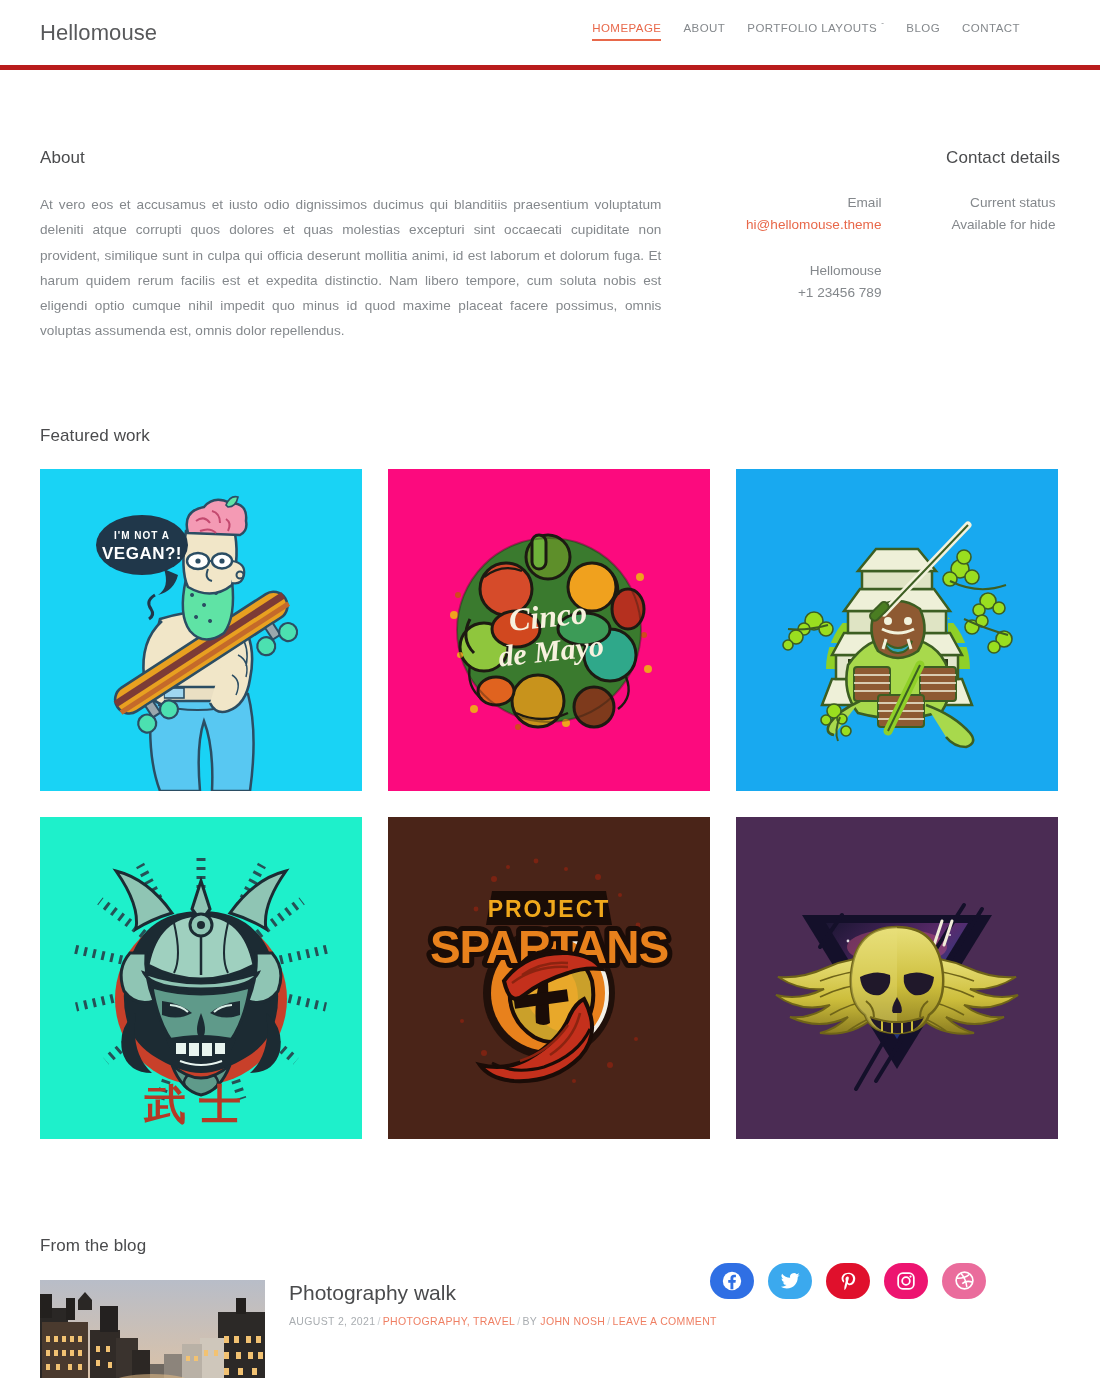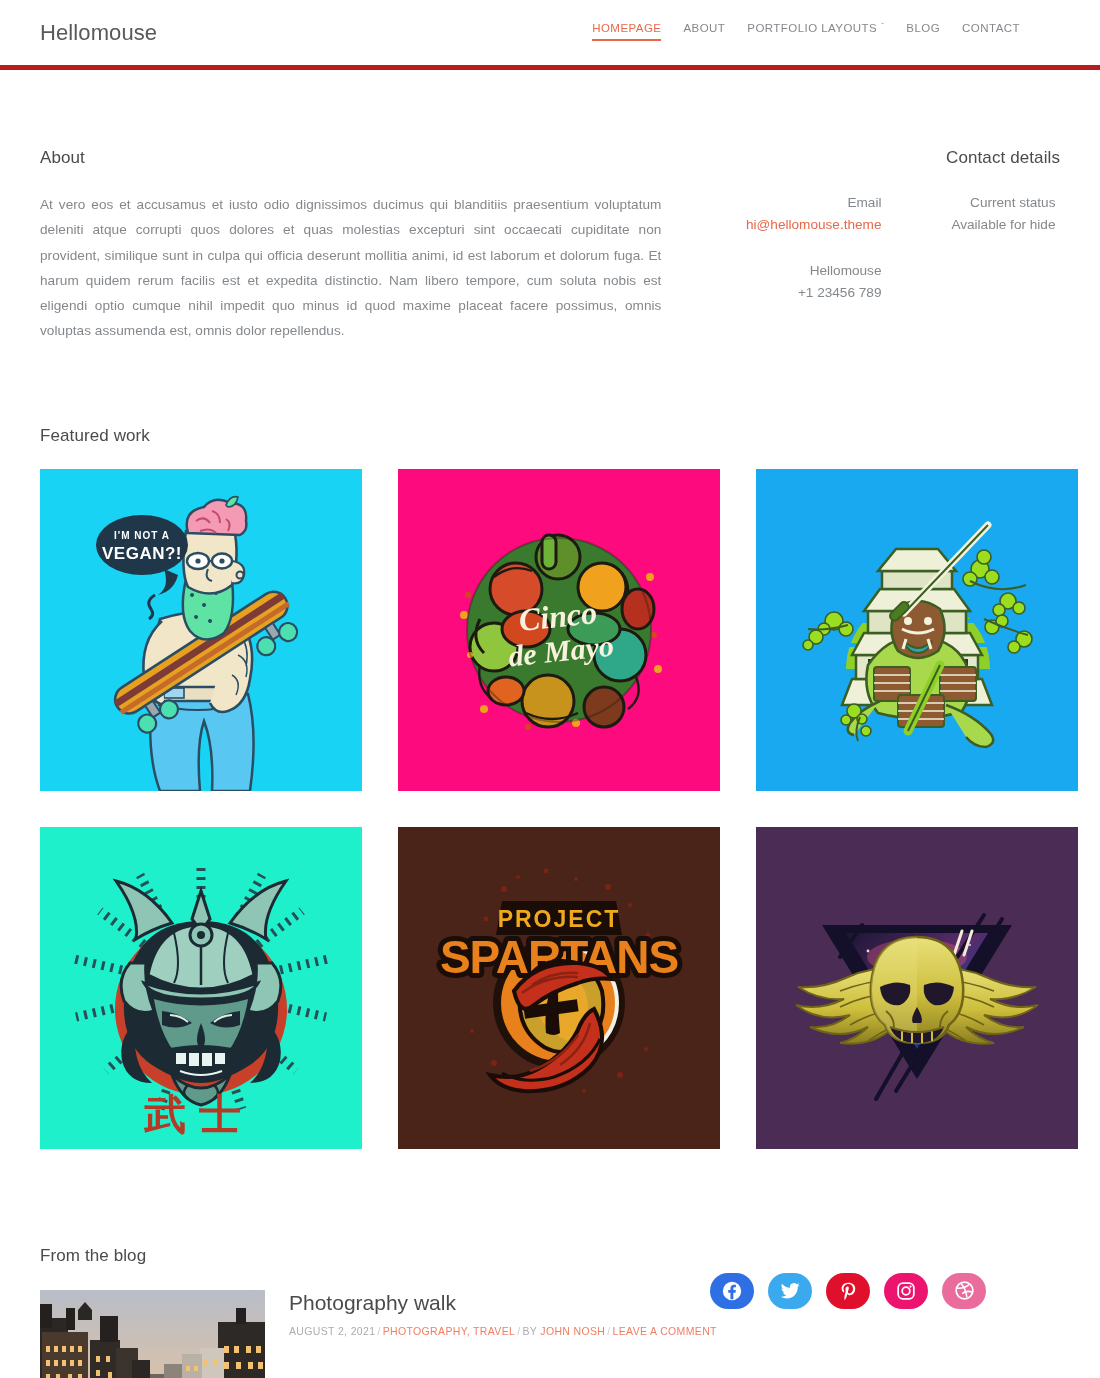--- a/index.html
+++ b/index.html
@@ -103,21 +103,21 @@
     color: #84888c;
   }
   .contact-value.link { color: #e8684a; cursor: pointer; }
 
   
   .featured { padding-top: 66px; }
   .featured h2.section-title { margin-bottom: 23px; margin-top: 16px; }
   .grid {
     display: grid;
     grid-template-columns: repeat(3, 322px);
-    gap: 36px;
+    gap: 26px;
   }
   .tile {
     width: 322px;
     height: 322px;
     position: relative;
     overflow: hidden;
     cursor: pointer;
   }
 
   

